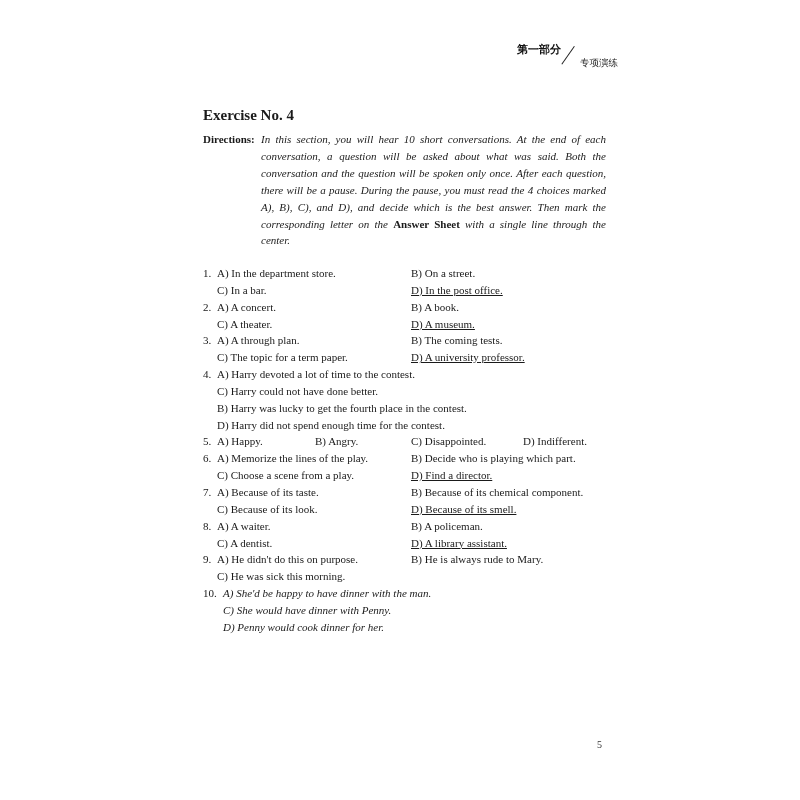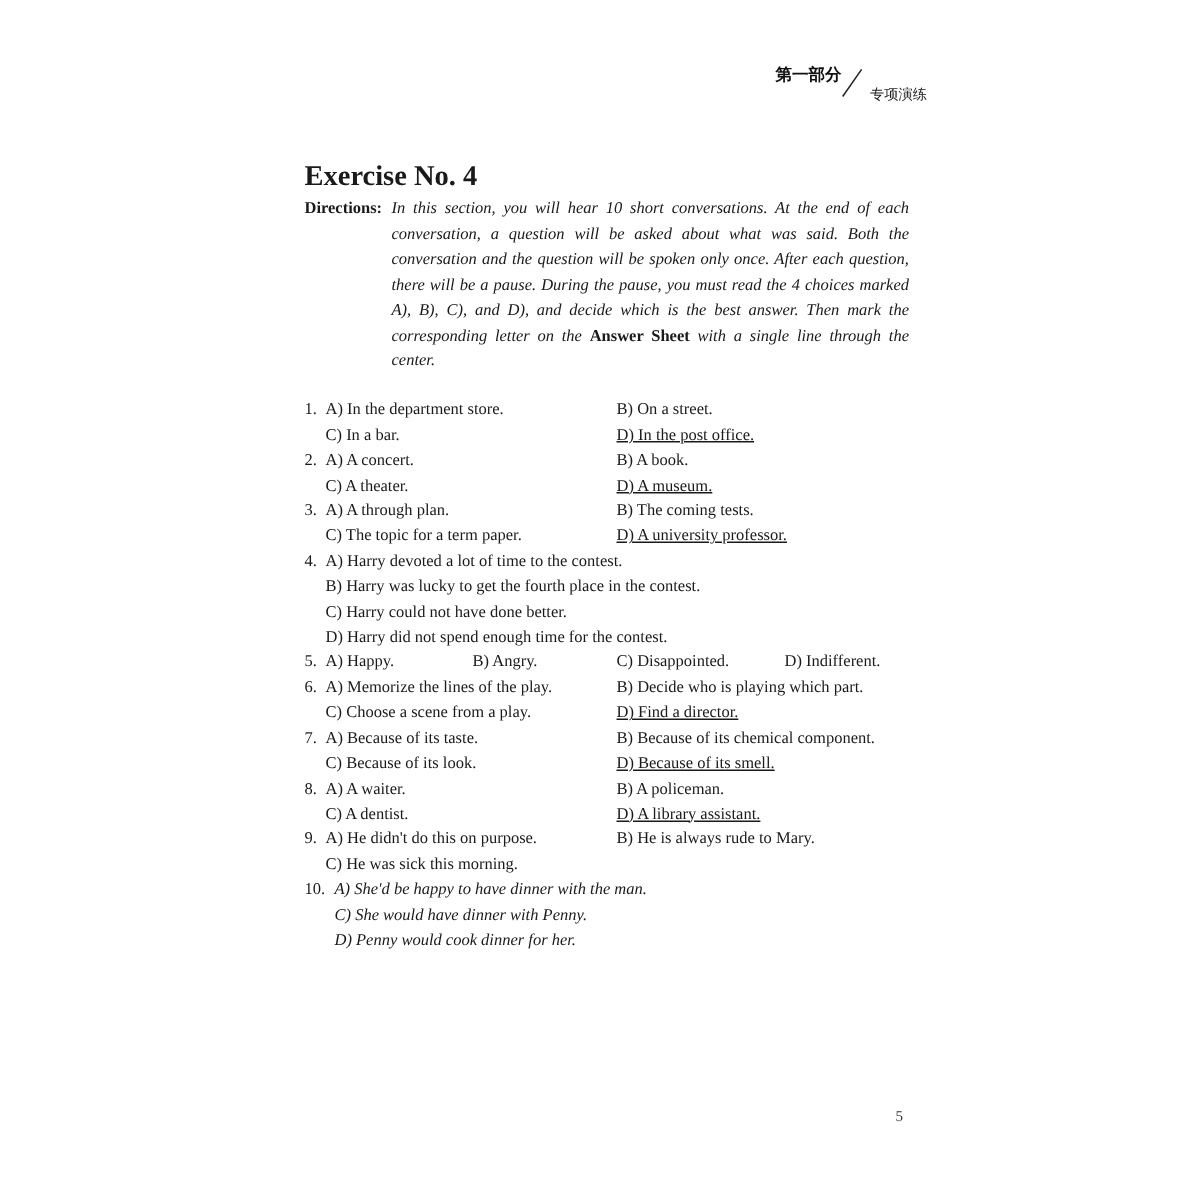--- a/index.html
+++ b/index.html
@@ -5,21 +5,21 @@
   html, body { margin: 0; padding: 0; background: #ffffff; }
   body { width: 800px; height: 800px; position: relative; overflow: hidden;
          font-family: "Liberation Serif", "DejaVu Serif", serif; color: #1a1a1a; }
   .header { position: absolute; left: 517px; top: 42px; width: 110px; height: 30px; }
   .header .part { position: absolute; left: 0; top: 0; font-family: "DejaVu Sans", sans-serif;
                   font-weight: bold; font-size: 11px; letter-spacing: 0px; color: #111; }
   .header .slash { position: absolute; left: 57px; top: 4px; width: 1px; height: 22px;
                    background: #222; transform: rotate(35deg); transform-origin: top left; }
   .header .sub { position: absolute; left: 63px; top: 15px; font-family: "DejaVu Sans", sans-serif;
                  font-size: 9.5px; color: #222; }
-  .title { position: absolute; left: 203px; top: 107px; font-weight: bold; font-size: 19px; }
+  .title { position: absolute; left: 203px; top: 107px; font-weight: bold; font-size: 15px; }
   .directions { position: absolute; left: 203px; top: 131px; width: 403px; font-size: 11px; line-height: 16.9px; }
   .directions .label { font-weight: bold; font-style: normal; position: absolute; left: 0; top: 0; }
   .directions .body { margin-left: 58px; font-style: italic; text-align: justify; }
   .directions .body b { font-style: normal; }
   .questions { position: absolute; left: 203px; top: 265px; width: 410px; font-size: 11px; }
   .row { position: relative; height: 16.85px; line-height: 16.85px; white-space: nowrap; }
   .cell { position: absolute; top: 0; }
   .num { left: 0; }
   .optA { left: 14px; }
   .optC { left: 14px; text-align: center; }
@@ -77,24 +77,24 @@
   <div class="row">
     <span class="cell optC">C)  The topic for a term paper.</span>
     <span class="cell optD">D)  A university professor.</span>
   </div>
 
   <div class="row">
     <span class="cell num">4.</span>
     <span class="cell optA">A)  Harry devoted a lot of time to the contest.</span>
   </div>
   <div class="row">
-    <span class="cell optC">B)  Harry was lucky to get the fourth place in the contest.</span>
+    <span class="cell optC">C)  Harry could not have done better.</span>
   </div>
   <div class="row">
-    <span class="cell optC">C)  Harry could not have done better.</span>
+    <span class="cell optC">B)  Harry was lucky to get the fourth place in the contest.</span>
   </div>
   <div class="row">
     <span class="cell optC">D)  Harry did not spend enough time for the contest.</span>
   </div>
 
   <div class="row">
     <span class="cell num">5.</span>
     <span class="cell optA">A)  Happy.</span>
     <span class="cell q5B">B)  Angry.</span>
     <span class="cell q5C">C)  Disappointed.</span>

